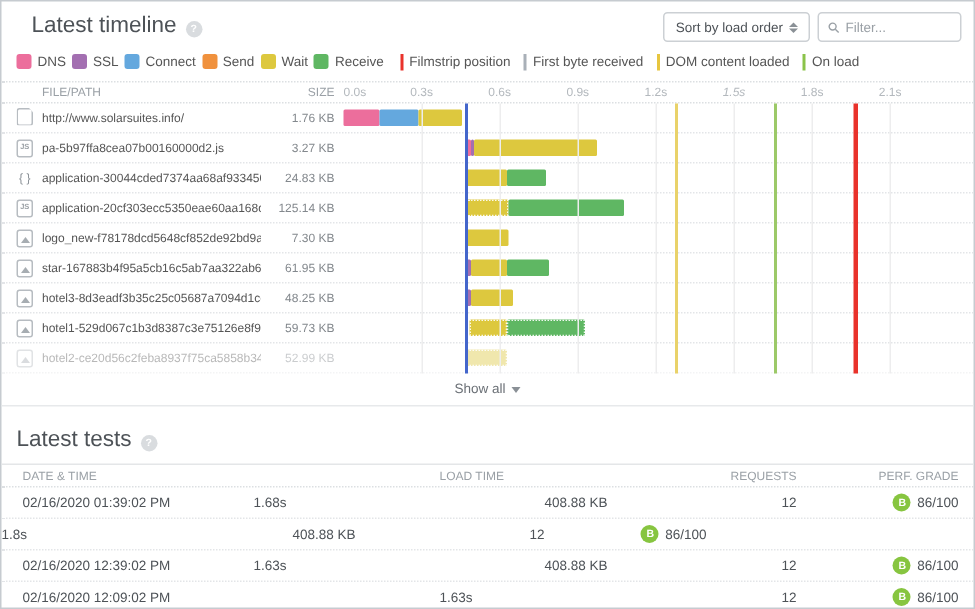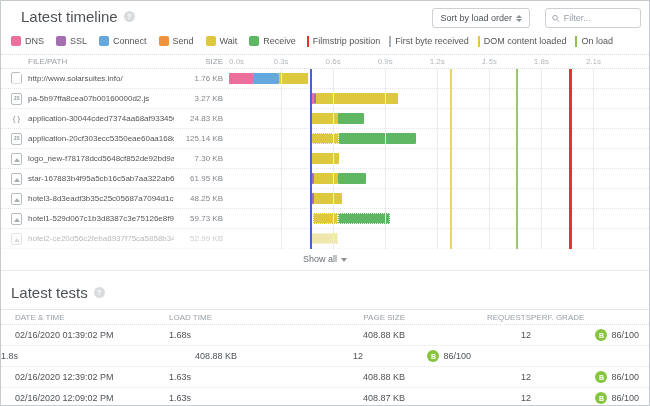--- a/index.html
+++ b/index.html
@@ -1,28 +1,28 @@
 <!DOCTYPE html>
 <html><head>
 <meta charset="utf-8">
 <style>
   * { margin:0; padding:0; box-sizing:border-box; }
   body { background:#fff; font-family:"Liberation Sans", sans-serif; }
   .screen { width:650px; height:406px; border:1px solid #c6cbd0; background:#fff; overflow:hidden; position:relative; }
 
   
-  .sec-head { display:flex; align-items:center; gap:6px; padding:0 10px; }
+  .sec-head { display:flex; align-items:flex-end; gap:6px; padding:0 10px; }
   .sec-title { font-size:15px; color:#4d5257; font-weight:400; }
   .help-dot { width:11px; height:11px; border-radius:50%; background:#d9dcdf; color:#fff;
               font-size:7px; font-weight:bold; display:inline-flex; align-items:center; justify-content:center; }
 
   
   .tl-section { padding-top:7px; border-bottom:1px solid #e7e9eb; }
   .tl-top { display:flex; justify-content:space-between; align-items:flex-start; padding:0 8px 0 10px; height:24px; }
-  .tl-controls { display:flex; gap:15px; }
+  .tl-controls { display:flex; gap:5px; }
   .btn-sort { display:flex; align-items:center; gap:4px; height:20px; padding:0 7px; border:1px solid #ccd0d4;
               border-radius:3px; background:#fff; font-size:9px; color:#4d5257; cursor:pointer; font-family:inherit; }
   .sort-arrows { display:inline-flex; flex-direction:column; gap:1px; }
   .sort-arrows i { display:block; width:0; height:0; border-left:3px solid transparent; border-right:3px solid transparent; }
   .sort-arrows i.up { border-bottom:3px solid #8a9096; }
   .sort-arrows i.dn { border-top:3px solid #8a9096; }
   .filter-box { display:flex; align-items:center; gap:4px; width:96px; height:20px; padding:0 6px;
                 border:1px solid #ccd0d4; border-radius:3px; background:#fff; }
   .filter-box input { border:none; outline:none; width:100%; font-size:9px; color:#555; font-family:inherit; }
   .filter-box input::placeholder { color:#9aa0a6; }
@@ -81,21 +81,21 @@
   .tests-table { margin-top:8px; }
   .tests-header { display:flex; align-items:center; height:16px; border-top:1px solid #e4e6e8;
                   border-bottom:1px dotted #dcdfe2; font-size:8px; color:#9aa0a6; }
   .t-row { display:flex; align-items:center; height:21px; border-bottom:1px dotted #e3e5e8;
            font-size:9px; color:#4d5257; }
   .tc-date { flex:1; padding-left:14px; }
   .tc-load { width:112px; text-align:left; flex:none; }
   .tc-page { width:124px; text-align:right; flex:none; }
   .tc-req  { width:126px; text-align:right; flex:none; }
   .tc-perf { width:118px; flex:none; display:flex; justify-content:flex-end; align-items:center; gap:4px; padding-right:10px; }
-  .tests-header .tc-perf { display:block; text-align:left; }
+  .tests-header .tc-perf { display:block; text-align:right; }
   .grade-badge { width:12px; height:12px; border-radius:50%; background:#87c540; color:#fff; font-size:7px;
                  font-weight:bold; display:inline-flex; align-items:center; justify-content:center; }
 </style>
 </head>
 <body>
 
 <div class="screen">
 
   <section class="tl-section">
     <div class="tl-top">
@@ -115,21 +115,21 @@
           <svg width="9" height="9" viewBox="0 0 10 10">
             <circle cx="4" cy="4" r="3" fill="none" stroke="#9aa0a6" stroke-width="1.2"></circle>
             <line x1="6.3" y1="6.3" x2="9.2" y2="9.2" stroke="#9aa0a6" stroke-width="1.2"></line>
           </svg>
           <input type="text" placeholder="Filter..." style="">
         </span>
       </div>
     </div>
 
     <div class="legend">
-      <span id="legend-segments" style="display:inline-flex;gap:12px;">
+      <span id="legend-segments" style="display:inline-flex;gap:4px;">
           <span class="lg-item">
             <span class="lg-swatch" style="background: rgb(236, 110, 156);"></span>
             <span>DNS</span>
           </span>
           <span class="lg-item">
             <span class="lg-swatch" style="background: rgb(163, 111, 177);"></span>
             <span>SSL</span>
           </span>
           <span class="lg-item">
             <span class="lg-swatch" style="background: rgb(100, 168, 222);"></span>
@@ -299,21 +299,20 @@
 
   <section class="tests-section">
     <div class="sec-head">
       <span class="sec-title">Latest tests</span>
       <span class="help-dot">?</span>
     </div>
     <div class="tests-table">
       <div class="tests-header">
         <span class="tc-date">DATE &amp; TIME</span>
         <span class="tc-load">LOAD TIME</span>
-        <span class="tc-page">PAGE SIZE</span>
         <span class="tc-req">REQUESTS</span>
         <span class="tc-perf">PERF. GRADE</span>
       </div>
       <div id="tests-body">
           <div class="t-row">
             <span class="tc-date">02/16/2020 01:39:02 PM</span>
             <span class="tc-load">1.68s</span>
             <span class="tc-page">408.88 KB</span>
             <span class="tc-req">12</span>
             <span class="tc-perf">
@@ -336,21 +335,20 @@
             <span class="tc-page">408.88 KB</span>
             <span class="tc-req">12</span>
             <span class="tc-perf">
               <span class="grade-badge">B</span>
               <span>86/100</span>
             </span>
           </div>
           <div class="t-row">
             <span class="tc-date">02/16/2020 12:09:02 PM</span>
             <span class="tc-load">1.63s</span>
-            <span class="tc-page">408.87 KB</span>
             <span class="tc-req">12</span>
             <span class="tc-perf">
               <span class="grade-badge">B</span>
               <span>86/100</span>
             </span>
           </div>
         </div>
     </div>
   </section>
 </div>

